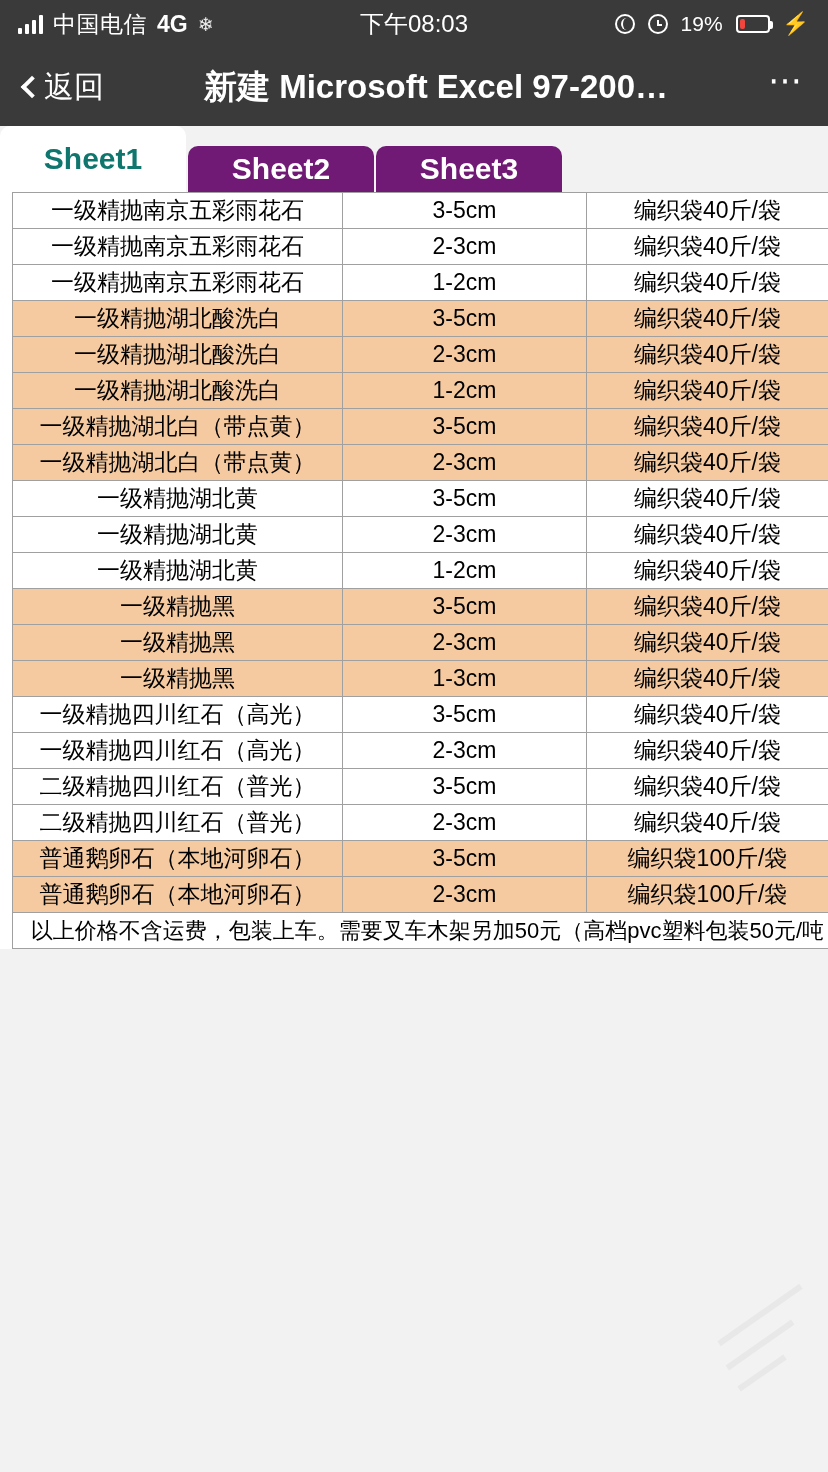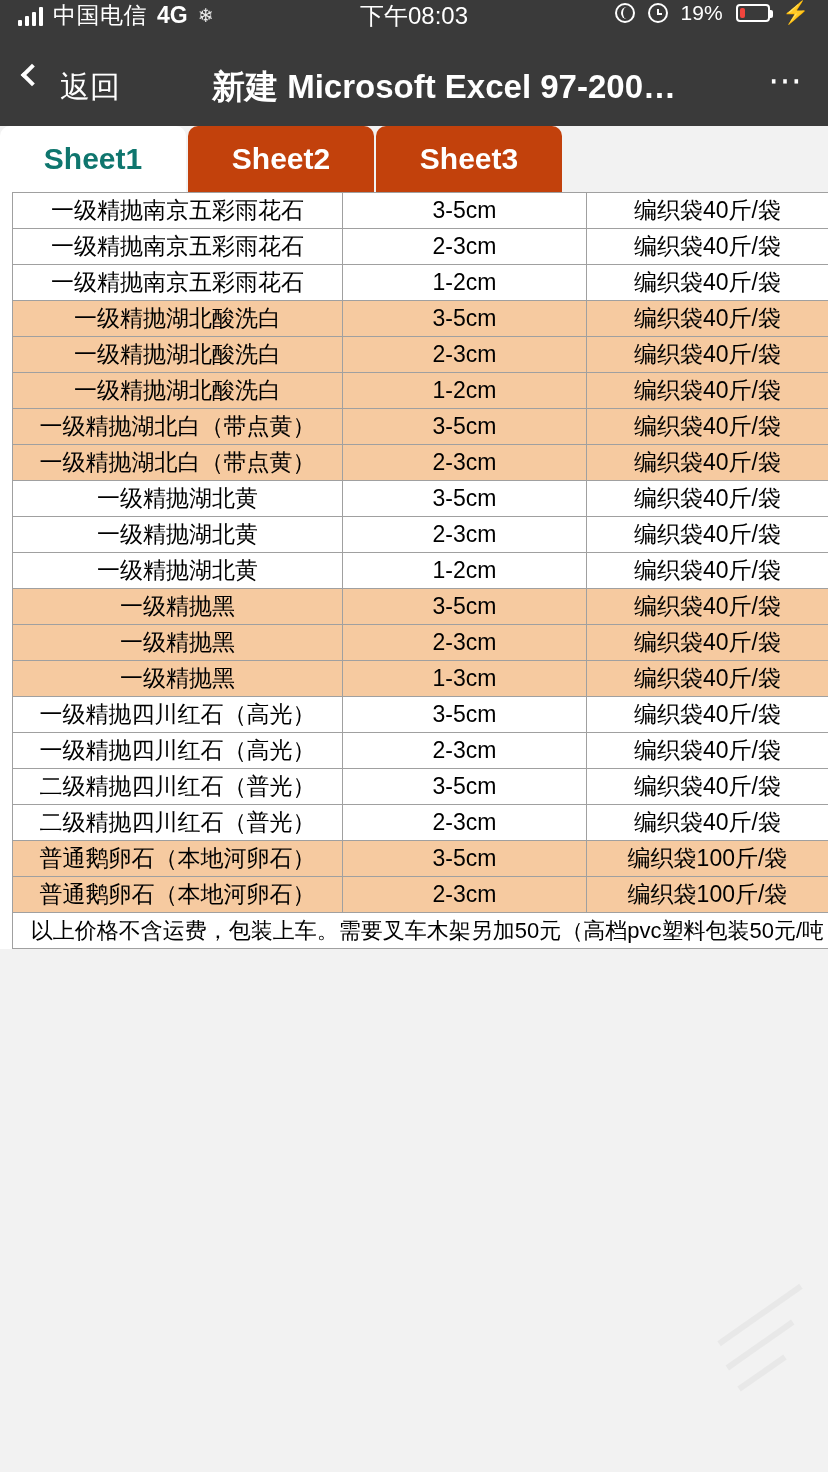--- a/index.html
+++ b/index.html
@@ -10,21 +10,21 @@
     font-family: "Liberation Sans", sans-serif;
   }
   body { position: relative; overflow: hidden; }
 
   
   .statusbar {
     height: 48px;
     background: #3a3a3a;
     color: #ffffff;
     display: flex;
-    align-items: flex-start;
+    align-items: center;
     padding: 0 18px;
     font-size: 23px;
     position: relative;
   }
   .sb-left { display: flex; align-items: center; gap: 10px; }
   .signal { display: flex; align-items: flex-end; gap: 3px; height: 20px; }
   .signal i { display: block; width: 4px; background: #fff; border-radius: 1px; }
   .signal i:nth-child(1) { height: 6px; }
   .signal i:nth-child(2) { height: 10px; }
   .signal i:nth-child(3) { height: 14px; }
@@ -97,22 +97,22 @@
   .navbar {
     height: 78px;
     background: #3a3a3a;
     color: #ffffff;
     display: flex;
     align-items: center;
     padding: 0 24px;
   }
   .back {
     display: flex;
-    align-items: flex-start;
-    gap: 20px;
+    align-items: center;
+    gap: 4px;
     font-size: 30px;
     color: #fff;
     white-space: nowrap;
   }
   .chev {
     width: 16px; height: 16px;
     border-left: 4px solid #fff;
     border-bottom: 4px solid #fff;
     transform: rotate(45deg);
     display: inline-block;
@@ -136,28 +136,28 @@
 
   
   .tabs {
     display: flex;
     align-items: flex-end;
     height: 66px;
     background: #f2f2f2;
     padding-left: 0;
   }
   .tab {
-    height: 66px;
+    height: 46px;
     display: flex;
     align-items: center;
     justify-content: center;
     font-size: 30px;
     font-weight: bold;
     color: #ffffff;
-    background: #c2410c;
+    background: #701a75;
     border-radius: 10px 10px 0 0;
     padding: 0 30px;
     margin-right: 2px;
     min-width: 186px;
   }
   .tab.active {
     background: #ffffff;
     color: #0f766e;
     height: 66px;
   }

